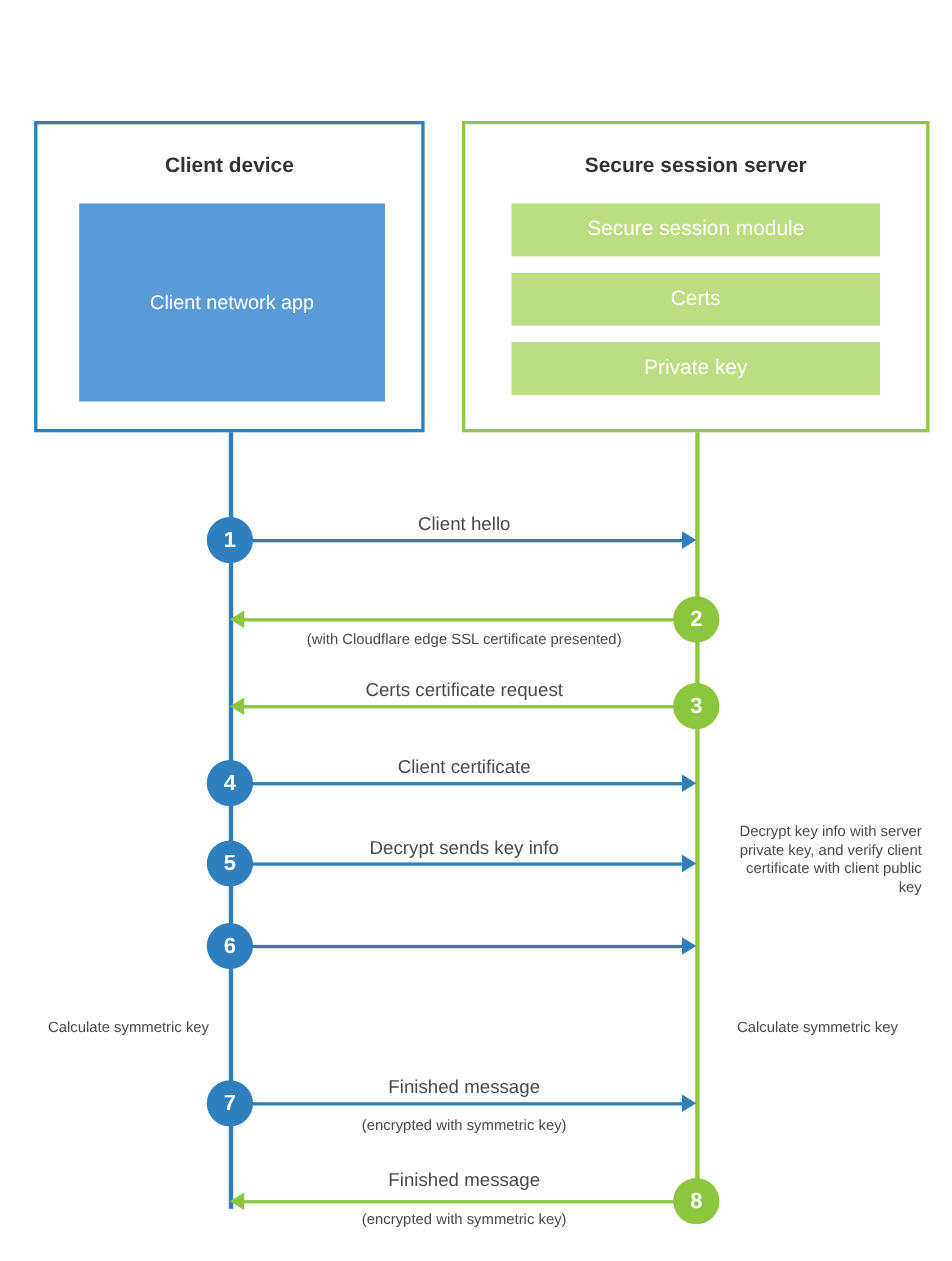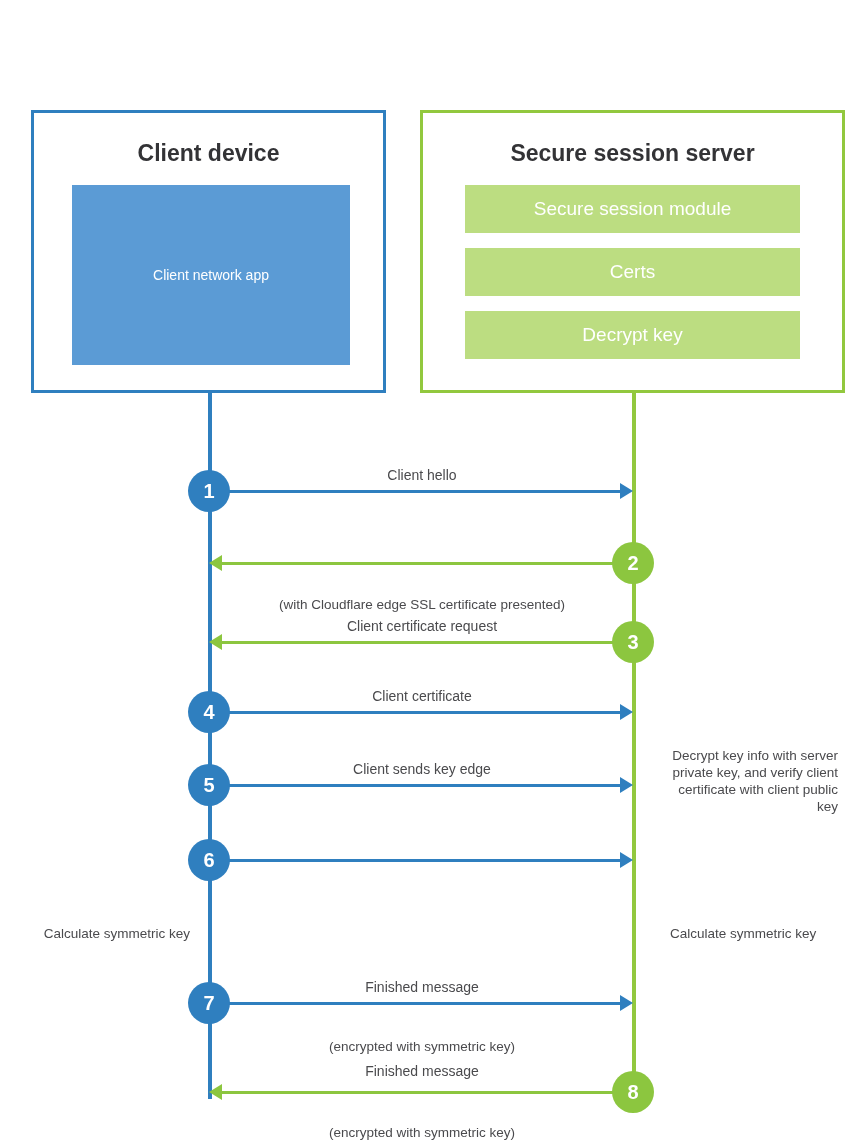--- a/index.html
+++ b/index.html
@@ -50,35 +50,35 @@
     width: 425px;
     height: 283px;
     border: 3px solid #92c83e;
   }
   .party-title {
     position: absolute;
     left: 0;
     right: 0;
     top: 27px;
     text-align: center;
-    font-size: 23px;
+    font-size: 19px;
     font-weight: bold;
     color: #333336;
   }
 
   
   #client-app {
     position: absolute;
     left: 38px;
     top: 72px;
     width: 278px;
     height: 180px;
     background: #5b9bd5;
     color: #ffffff;
-    font-size: 14px;
+    font-size: 18px;
     line-height: 27px;
     text-align: center;
     display: flex;
     align-items: center;
     justify-content: center;
   }
   #client-app span { display: block; width: 100%; }
 
   
   .server-bar {
@@ -150,31 +150,30 @@
     display: flex;
     align-items: center;
     justify-content: center;
   }
   .step-circle.blue { background: #2f7fbf; }
   .step-circle.green { background: #8cc63f; }
 
   .msg-label {
     position: absolute;
     text-align: center;
-    font-size: 14px;
+    font-size: 17px;
     color: #4a4a4d;
     white-space: nowrap;
   }
   .msg-sublabel {
     position: absolute;
     text-align: center;
     font-size: 13.5px;
     color: #4a4a4d;
     white-space: nowrap;
-    margin-top: 24px;
   }
 
   
   .side-note {
     position: absolute;
     font-size: 13.5px;
     line-height: 17px;
     color: #4a4a4d;
   }
   #note-decrypt {
@@ -211,48 +210,48 @@
 
   <div id="server-box" class="party-box">
     <div class="party-title">Secure session server</div>
     <div id="server-bar-0" class="server-bar">
       <span>Secure session module</span>
     </div>
     <div id="server-bar-1" class="server-bar">
       <span>Certs</span>
     </div>
     <div id="server-bar-2" class="server-bar">
-      <span>Decrypt key</span>
+      <span>Private key</span>
     </div>
   </div>
 
   <div id="client-lifeline" class="lifeline"></div>
   <div id="server-lifeline" class="lifeline"></div>
 
   <div class="msg-label" style="left:210px; top:467px; width:424px;">Client hello</div>
   <div class="msg-line blue" style="left:210px; top:490px; width:411px;"></div>
   <div class="arrow-head right" style="left:620px; top:483px;"></div>
   <div class="step-circle blue" style="left:188px; top:470px;">1</div>
 
   <div class="msg-line green" style="left:221px; top:562px; width:413px;"></div>
   <div class="arrow-head left" style="left:209px; top:555px;"></div>
   <div class="msg-sublabel" style="left:210px; top:573px; width:424px;">(with Cloudflare edge SSL certificate presented)</div>
   <div class="step-circle green" style="left:612px; top:542px;">2</div>
 
-  <div class="msg-label" style="left:210px; top:618px; width:424px;">Client certificate request</div>
+  <div class="msg-label" style="left:210px; top:618px; width:424px;">Certs certificate request</div>
   <div class="msg-line green" style="left:221px; top:641px; width:413px;"></div>
   <div class="arrow-head left" style="left:209px; top:634px;"></div>
   <div class="step-circle green" style="left:612px; top:621px;">3</div>
 
   <div class="msg-label" style="left:210px; top:688px; width:424px;">Client certificate</div>
   <div class="msg-line blue" style="left:210px; top:711px; width:411px;"></div>
   <div class="arrow-head right" style="left:620px; top:704px;"></div>
   <div class="step-circle blue" style="left:188px; top:691px;">4</div>
 
-  <div class="msg-label" style="left:210px; top:761px; width:424px;">Client sends key edge</div>
+  <div class="msg-label" style="left:210px; top:761px; width:424px;">Decrypt sends key info</div>
   <div class="msg-line blue" style="left:210px; top:784px; width:411px;"></div>
   <div class="arrow-head right" style="left:620px; top:777px;"></div>
   <div class="step-circle blue" style="left:188px; top:764px;">5</div>
 
   <div class="msg-line blue" style="left:210px; top:859px; width:411px;"></div>
   <div class="arrow-head right" style="left:620px; top:852px;"></div>
   <div class="step-circle blue" style="left:188px; top:839px;">6</div>
 
   <div class="msg-label" style="left:210px; top:979px; width:424px;">Finished message</div>
   <div class="msg-line blue" style="left:210px; top:1002px; width:411px;"></div>

